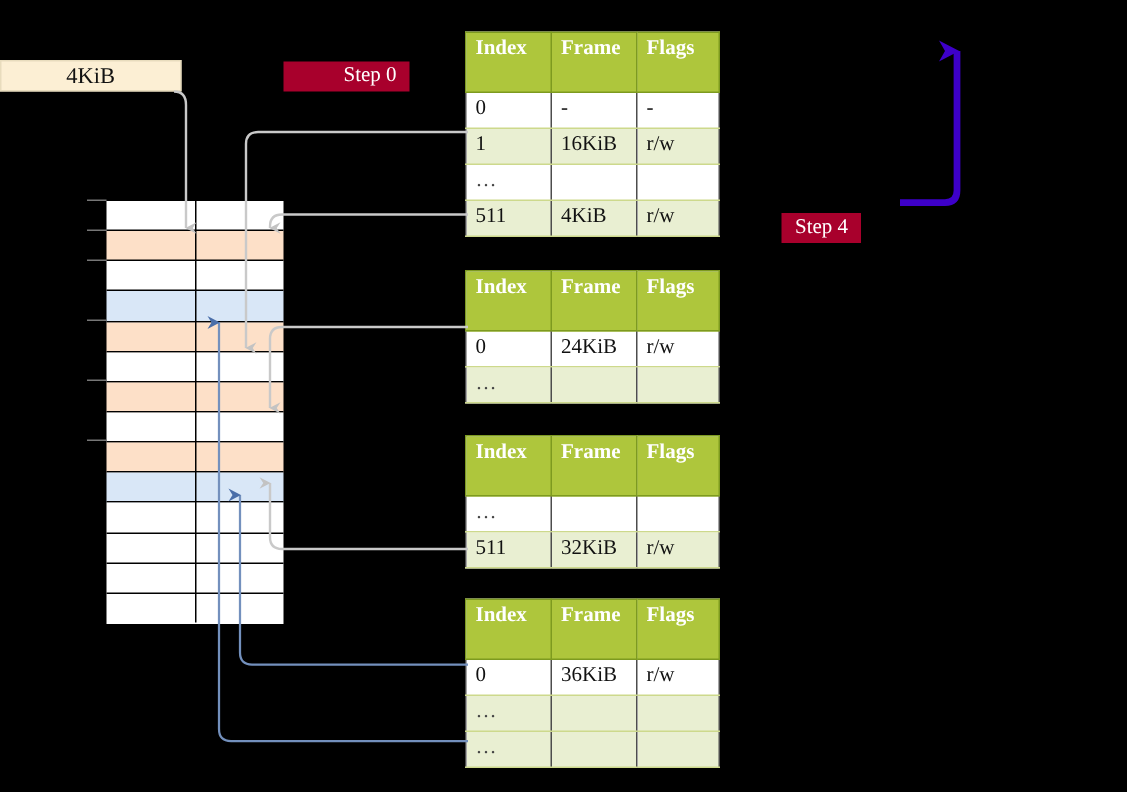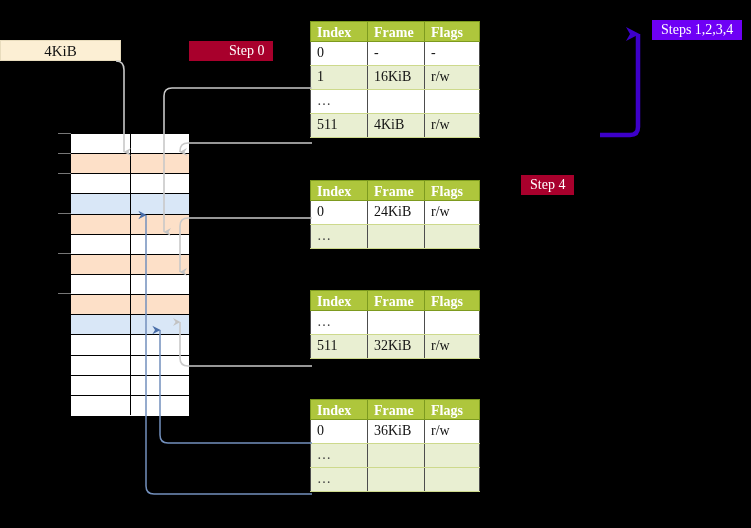--- a/index.html
+++ b/index.html
@@ -40,21 +40,21 @@
     border-collapse:collapse;
     font-size:14px;
     background:#ffffff;
     table-layout:fixed;
   }
   .ptable th{
     background:#aec63c;
     color:#ffffff;
     font-weight:bold;
     text-align:left;
-    padding:3px 6px 0 6px;
+    padding:3px 6px 20px 6px;
     border:1px solid #7d9a1f;
     font-size:14px;
   }
   .ptable td{
     border:1px solid #cdd98c;
     border-left:1px solid #4d4d4d;
     border-right:1px solid #4d4d4d;
     padding:3px 6px 4px 6px;
     color:#111;
     height:16px;
@@ -81,23 +81,22 @@
   svg.overlay{position:absolute;left:0;top:0;width:751px;height:528px;pointer-events:none;}
 </style>
 </head>
 <body>
 
 <div class="stage">
 
   <div class="badge crimson" style="left:189px;top:41px;padding-left:40px;">Step 0</div>
 
 
-  <div class="badge violet" style="left:652px;top:20px;">Steps 1,2,3,4</div>
-
-  <div class="badge crimson" style="left:521px;top:175px;">Step 4</div>
+
+  <div class="badge crimson" style="left:521px;top:142px;">Step 4</div>
 
   <div class="kib-box" style="left:0px;top:40px;width:121px;height:21px;">4KiB</div>
 
   <div class="memcol" id="memcol" style="left:70px;top:133px;width:120px;height:282px;">
       <div class="memrow" style="height: 20.1429px;"></div>
       <div class="memrow orange" style="height: 20.1429px;"></div>
       <div class="memrow" style="height: 20.1429px;"></div>
       <div class="memrow blue" style="height: 20.1429px;"></div>
       <div class="memrow orange" style="height: 20.1429px;"></div>
       <div class="memrow" style="height: 20.1429px;"></div>

